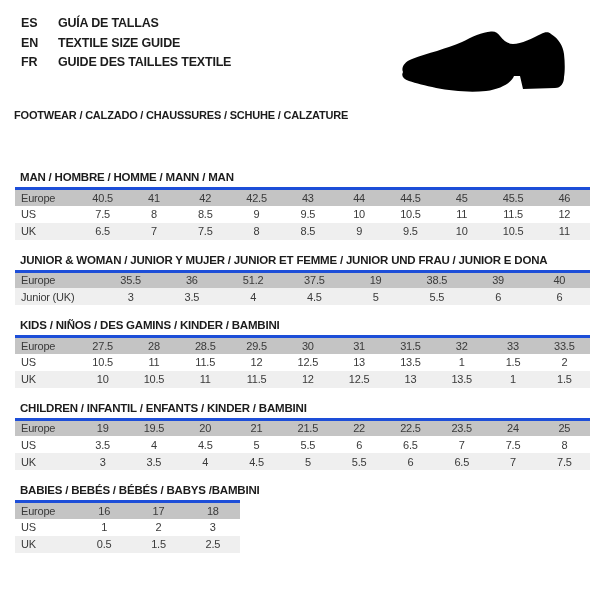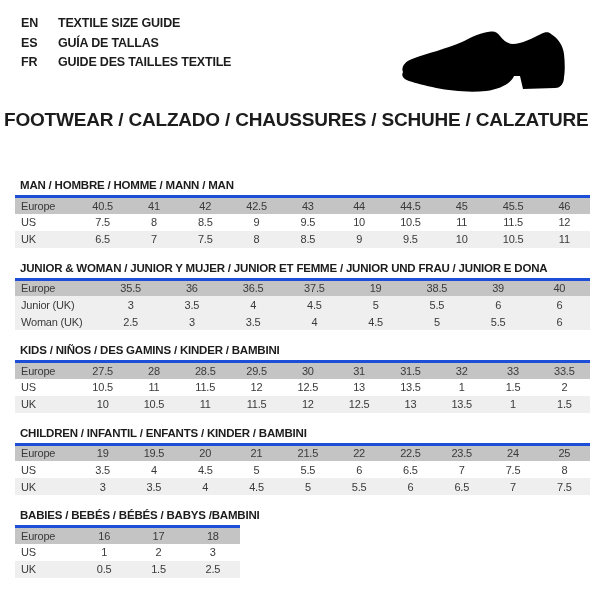--- a/index.html
+++ b/index.html
@@ -13,55 +13,55 @@
   }
   
   .lang-block { position:absolute; top:13px; left:21px; }
   .lang-row { line-height:17.5px; }
   .lang-row span {
     font-weight:bold; font-size:12.5px; letter-spacing:-0.2px; color:#1c1c1c;
   }
   .lang-code { display:inline-block; width:37px; }
   
   .category {
-    position:absolute; top:109px; left:4px;
-    font-weight:bold; font-size:19px; letter-spacing:-0.2px; color:#1c1c1c;
+    position:absolute; top:109px; left:14px;
+    font-weight:bold; font-size:11px; letter-spacing:-0.2px; color:#1c1c1c;
   }
   
   .shoe { position:absolute; top:31px; left:400px; width:172px; height:64px; }
   
   .content { position:absolute; top:171px; left:15px; width:575px; }
   .sec { margin-bottom:14px; }
   .sec-title {
     font-size:11.5px; font-weight:bold; letter-spacing:-0.2px;
-    color:#1c1c1c; line-height:12px; margin:8px 0 4px 5px;
+    color:#1c1c1c; line-height:12px; margin:0 0 4px 5px;
   }
   table.size-table {
     border-collapse:collapse; table-layout:fixed; width:575px;
   }
   table.size-table td {
     height:17px; font-size:11px; letter-spacing:-0.2px;
     text-align:center; color:#3a3a3a; padding:0;
     white-space:nowrap; overflow:hidden;
   }
   table.size-table td.lbl { text-align:left; padding-left:6px; width:62px; }
   table.t-junior td.lbl { width:85px; }
   table.t-babies { width:225px; }
   tr.hdr td { background:var(--hdr-bg,#c4c4c4); border-top:3px solid #1d4ed8; }
   tr.stripe td { background:var(--stripe-bg,#efefef);margin-left:42px; }
 </style>
 </head>
 <body>
 
 <div class="lang-block">
   <div class="lang-row">
+    <span class="lang-code">ES</span><span>GUÍA DE TALLAS</span>
+  </div>
+  <div class="lang-row">
     <span class="lang-code">EN</span><span>TEXTILE SIZE GUIDE</span>
-  </div>
-  <div class="lang-row">
-    <span class="lang-code">ES</span><span>GUÍA DE TALLAS</span>
   </div>
   <div class="lang-row">
     <span class="lang-code">FR</span><span>GUIDE DES TAILLES TEXTILE</span>
   </div>
 </div>
 
 <svg class="shoe" viewBox="0 0 172 64" xmlns="http://www.w3.org/2000/svg" aria-hidden="true">
   <path fill="#000000" d="
     M 3 41
     C 1 37 4 31 12 28
@@ -135,47 +135,36 @@
   </div>
 
   <div class="sec">
     <div class="sec-title">JUNIOR &amp; WOMAN / JUNIOR Y MUJER / JUNIOR ET FEMME / JUNIOR UND FRAU / JUNIOR E DONA</div>
     <table class="size-table t-junior">
       <tbody>
           <tr class="hdr">
             <td class="lbl">Europe</td>
             <td>35.5</td>
             <td>36</td>
-            <td>36.5</td>
+            <td>51.2</td>
             <td>37.5</td>
             <td>19</td>
             <td>38.5</td>
             <td>39</td>
             <td>40</td>
           </tr>
           <tr class="stripe">
             <td class="lbl">Junior (UK)</td>
             <td>3</td>
             <td>3.5</td>
             <td>4</td>
             <td>4.5</td>
             <td>5</td>
             <td>5.5</td>
             <td>6</td>
-            <td>6</td>
-          </tr>
-          <tr class="stripe">
-            <td class="lbl">Woman (UK)</td>
-            <td>2.5</td>
-            <td>3</td>
-            <td>3.5</td>
-            <td>4</td>
-            <td>4.5</td>
-            <td>5</td>
-            <td>5.5</td>
             <td>6</td>
           </tr>
         </tbody>
     </table>
   </div>
 
   <div class="sec">
     <div class="sec-title">KIDS / NIÑOS / DES GAMINS / KINDER / BAMBINI</div>
     <table class="size-table t-kids">
       <tbody>

